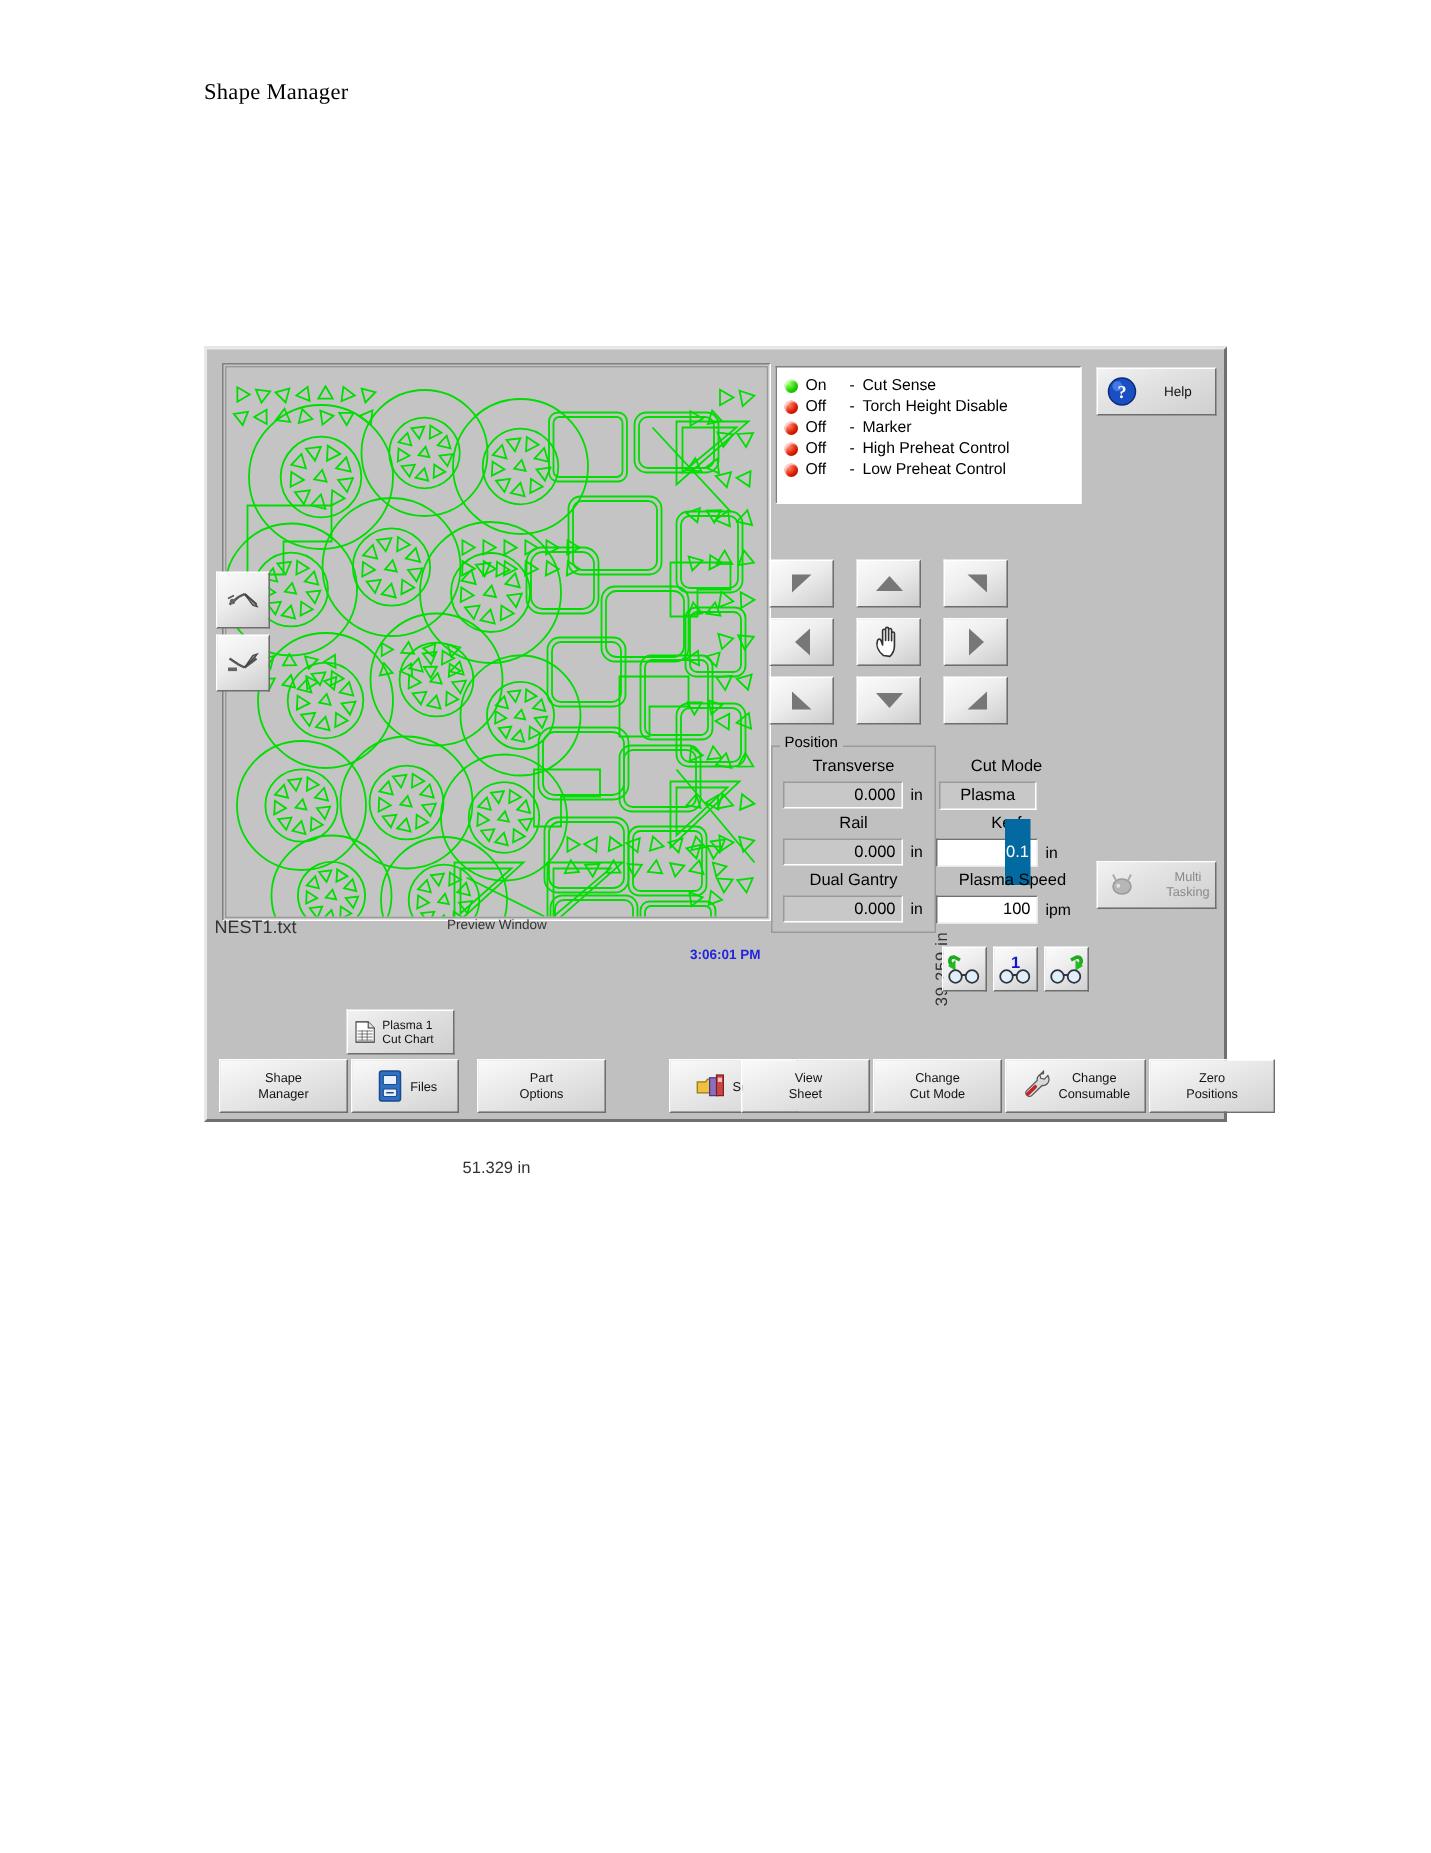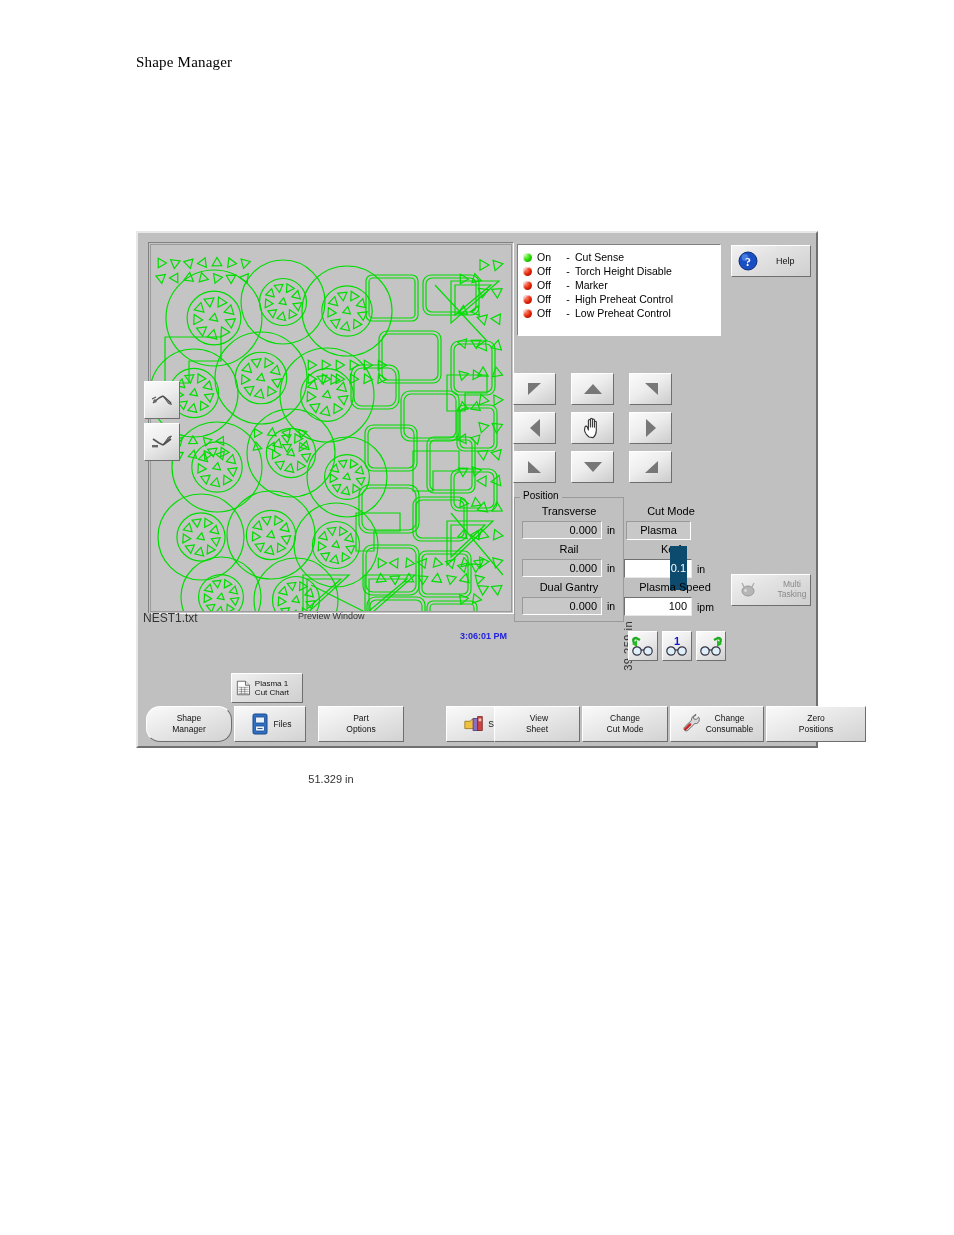--- a/index.html
+++ b/index.html
@@ -233,21 +233,21 @@
     color: #000;
     text-align: right;
     padding: 2px 4px 0 0;
   }
   .unit {
     position: absolute;
     font-size: 10.5px;
     color: #000;
   }
   .sel {
-    background: #0c4a6e;
+    background: #0369a1;
     color: #ffffff;
     padding: 16px 1px;
   }
 
   
   .spd-btn {
     position: absolute;
     width: 30px; height: 30px;
     background: linear-gradient(150deg, #fbfbfb 0%, #ededed 45%, #cfcfcf 100%);
     border-top: 1px solid #ffffff;
@@ -816,21 +816,21 @@
         <path d="M3.5 11 H18.5 M3.5 14 H18.5 M3.5 17 H18.5 M3.5 20 H18.5"></path>
         <path d="M8 10.5 V20.5 M13 10.5 V20.5"></path>
       </g>
     </svg>
     <span class="lbl">Plasma 1
 Cut Chart</span>
   </div>
 
   <div class="toolbar">
 
-    <div class="tool-btn" style="left:0px; width:86px;border-radius:14px;">
+    <div class="tool-btn" style="left:0px; width:86px;">
       <span class="tlbl">Shape
 Manager</span>
     </div>
 
     <div class="tool-btn" style="left:88px; width:72px;">
       <svg class="ticon" viewBox="0 0 22 24">
         <rect x="4" y="2" width="14" height="20" rx="1.5" fill="#2f6fc4" stroke="#1b4a8a" stroke-width="1"></rect>
         <rect x="6.5" y="5" width="9" height="6" rx="1" fill="#e8f0fb" stroke="#1b4a8a" stroke-width="0.8"></rect>
         <rect x="6.5" y="14" width="9" height="5" rx="1" fill="#e8f0fb" stroke="#1b4a8a" stroke-width="0.8"></rect>
         <path d="M8.5 16.5 H13.5" stroke="#1b4a8a" stroke-width="0.9"></path>
@@ -866,19 +866,19 @@
     <div class="tool-btn" style="left:524px; width:94px;">
       <svg class="ticon" viewBox="0 0 24 24">
         <path d="M16 3 C13 3 11 5.2 11.4 8 L4 15.2 C3 16.2 3 17.8 4 18.8 C5 19.8 6.6 19.8 7.6 18.8 L15 11.6
                  C17.8 12 20 10 20 7 C20 6 19.7 5.2 19.2 4.4 L16.6 7 L14 6.4 L13.4 3.8 L16 1.2 Z" fill="#d8d8d8" stroke="#555" stroke-width="0.9"></path>
         <path d="M10 12.5 L4.6 17.8" stroke="#c62424" stroke-width="2.6" stroke-linecap="round"></path>
       </svg>
       <span class="tlbl">Change
 Consumable</span>
     </div>
 
-    <div class="tool-btn" style="left:620px; width:100px;">
+    <div class="tool-btn" style="left:620px; width:84px;">
       <span class="tlbl">Zero
 Positions</span>
     </div>
   </div>
 
 </div>
 
 </body></html>

